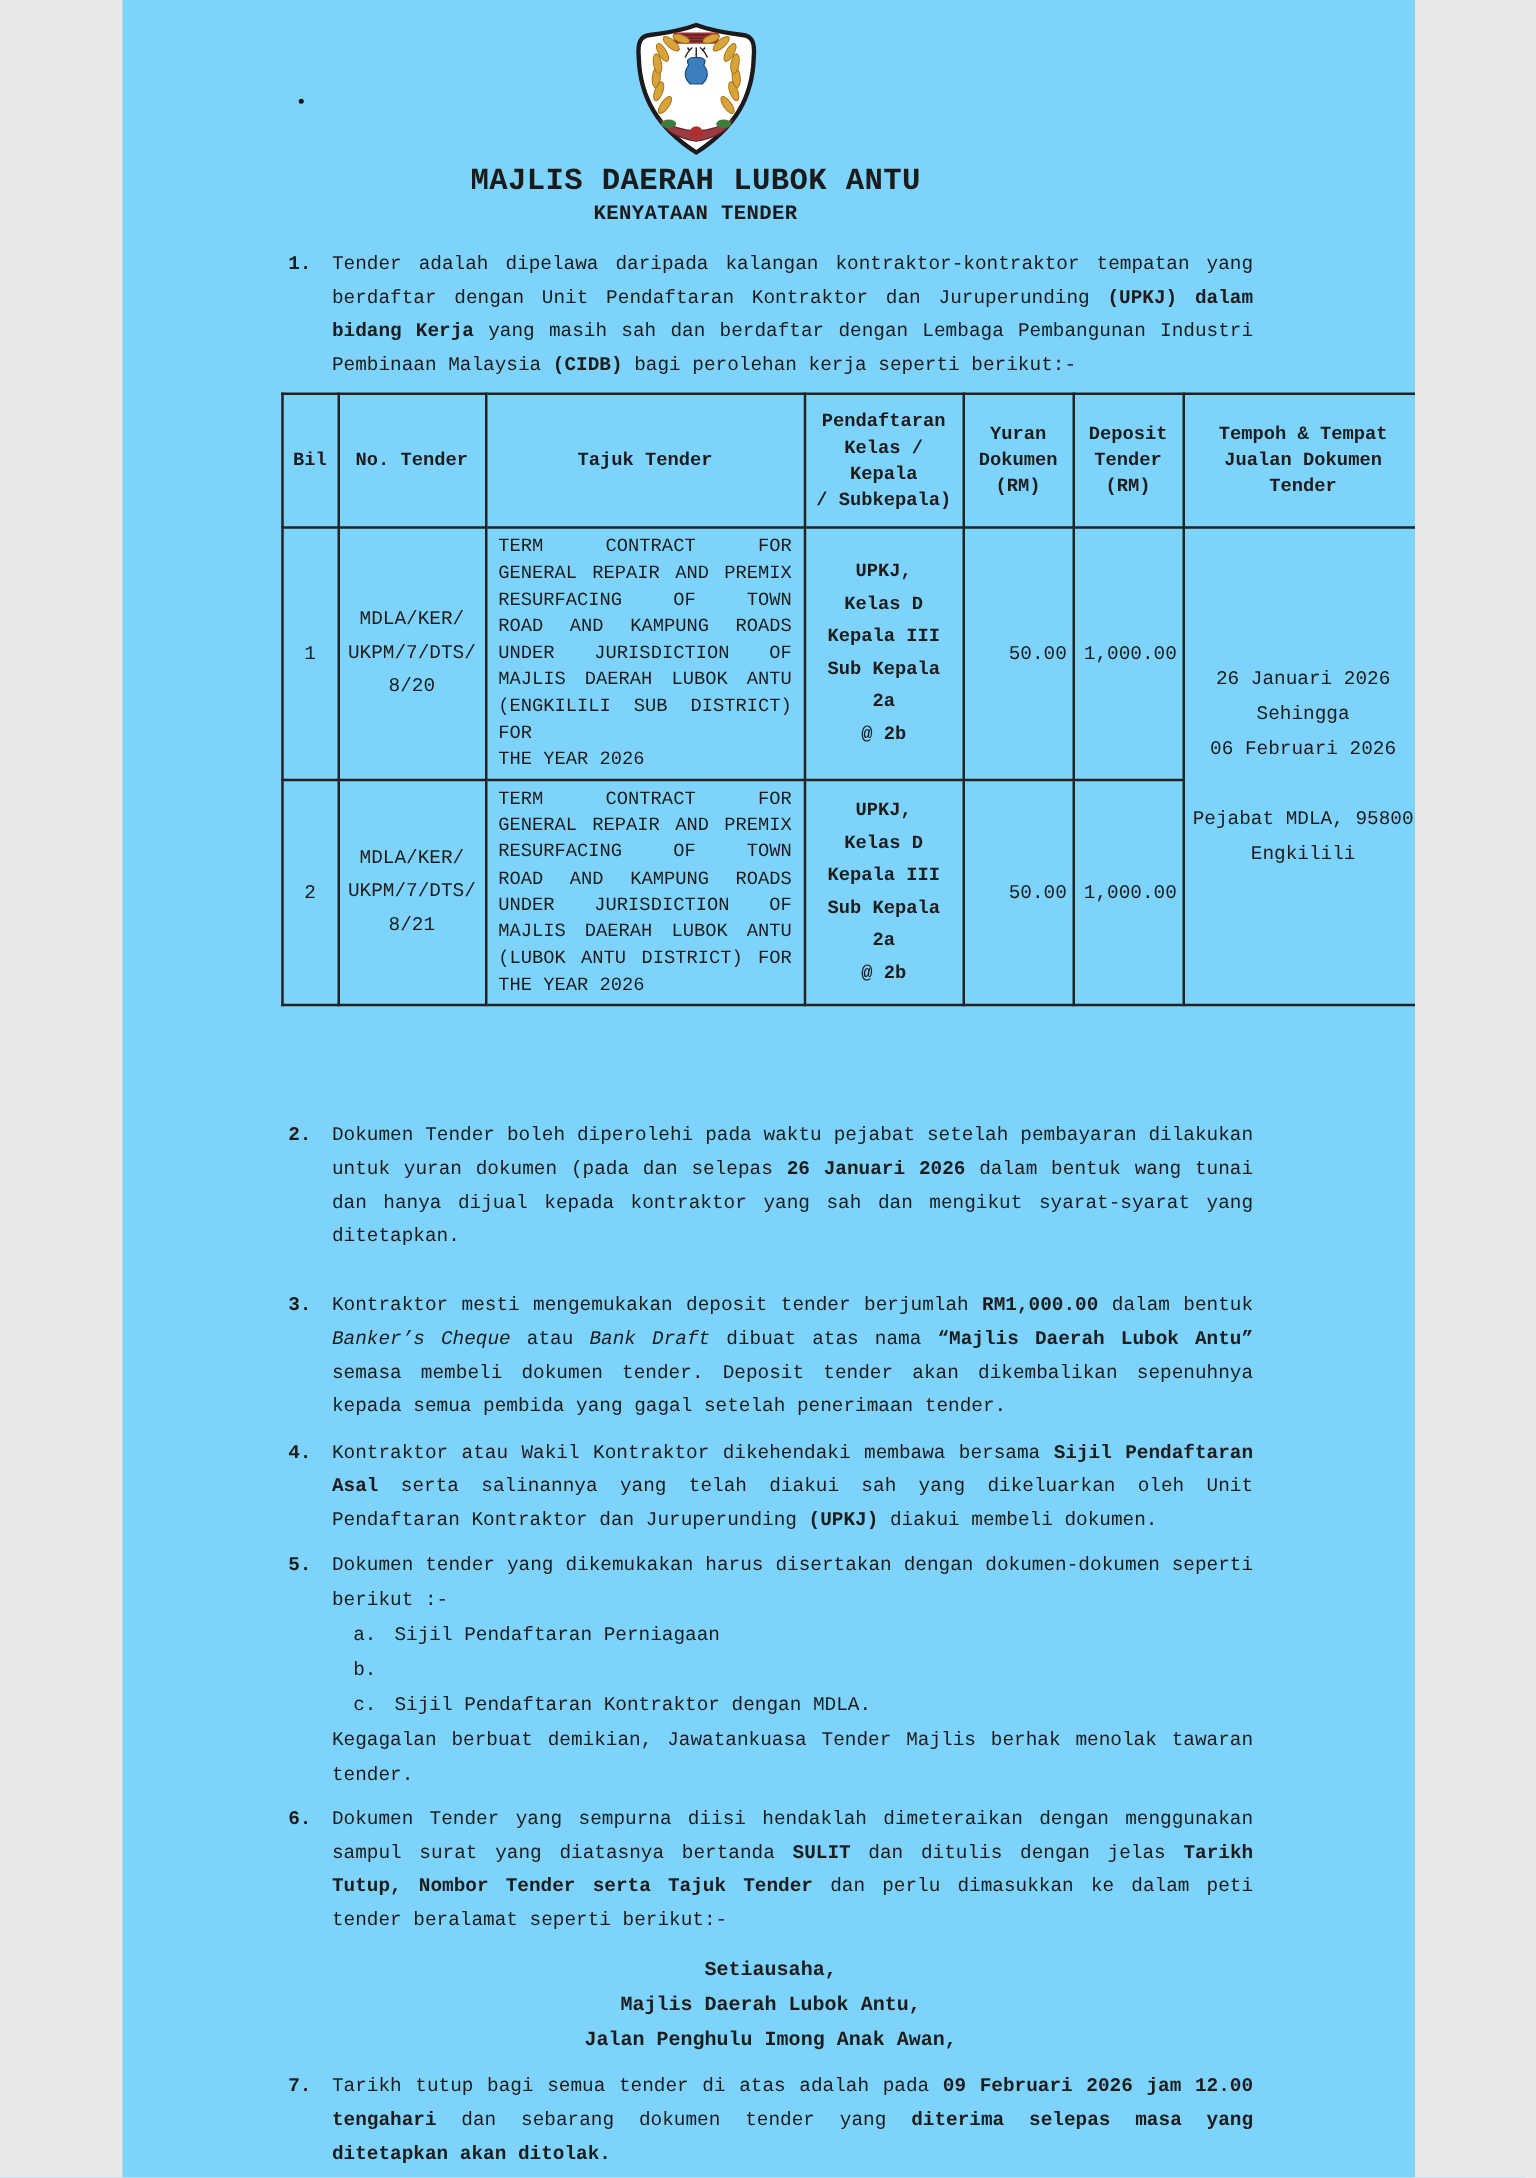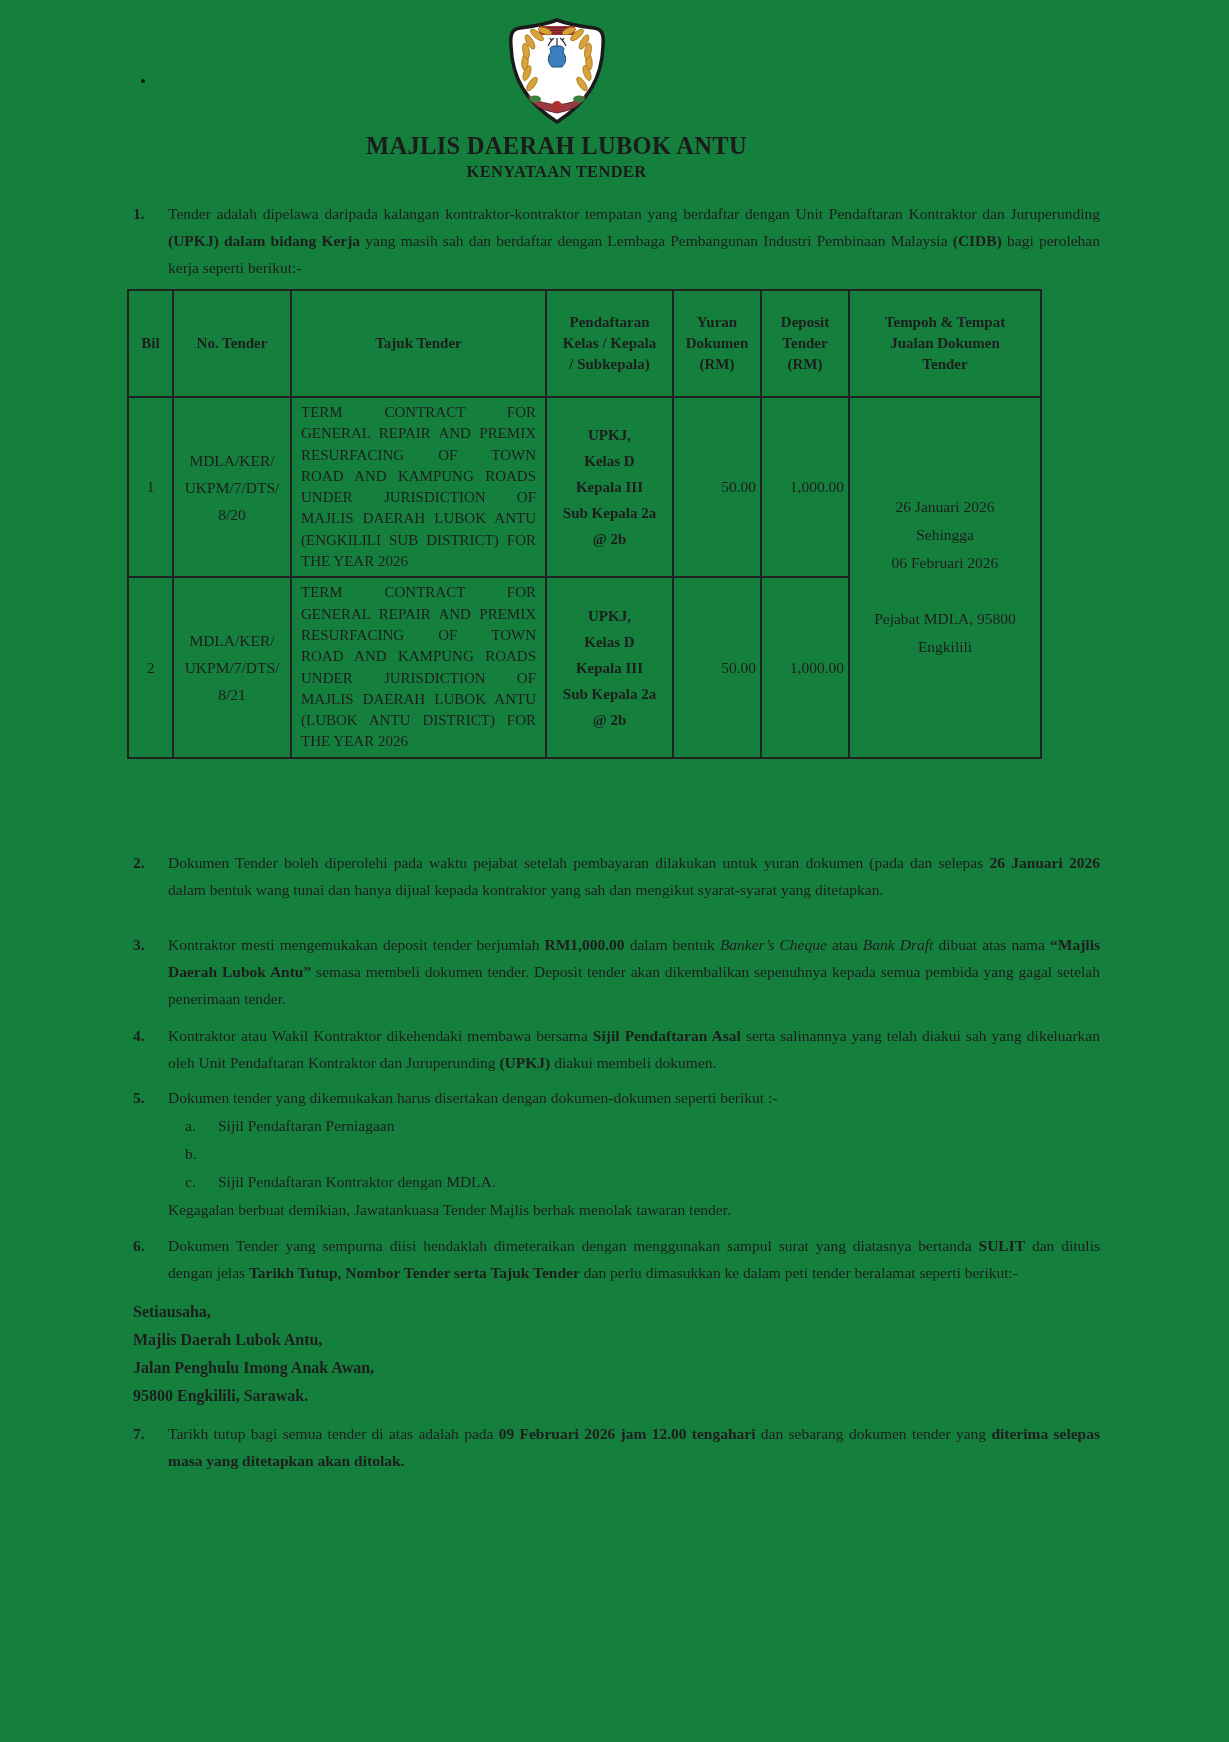--- a/index.html
+++ b/index.html
@@ -1,23 +1,23 @@
 <!DOCTYPE html>
 <html><head>
 <meta charset="utf-8">
 <style>
   html, body { margin: 0; padding: 0; background: #e8e8e8; }
   .page {
     position: relative;
-    width: 1229px;
+    width: 1034px;
     height: 1742px;
     margin: 0 auto;
-    background: #15803d;
+    background: #7dd3fc;
     overflow: hidden;
-    font-family: Liberation Serif, serif;
+    font-family: Liberation Mono, monospace;
     color: #1d1d1d;
   }
   .artifact-dot {
     position: absolute;
     left: 141px; top: 79px;
     width: 4px; height: 4px;
     border-radius: 50%;
     background: #151515;
   }
   .doc-header {
@@ -90,21 +90,21 @@
     text-align: center; font-weight: bold; font-size: 15px;
     line-height: 26px; white-space: pre-line; vertical-align: middle;
   }
   td.cell-money { text-align: right; font-size: 15.5px; vertical-align: middle; }
   td.cell-period {
     text-align: center; font-size: 15.5px; line-height: 28px;
     white-space: pre-line; vertical-align: middle;
   }
   .address-block {
     margin-top: 12px;
-    text-align: left;
+    text-align: center;
     font-weight: bold;
     font-size: 16px;
     line-height: 28px;
   }
 </style>
 </head>
 <body>
 
 <div class="page">
 
@@ -274,21 +274,20 @@
 
     <div class="para para-6">
       <span class="pnum">6.</span>
       <div class="ptext"><span>Dokumen Tender yang sempurna diisi hendaklah dimeteraikan dengan menggunakan sampul surat yang diatasnya bertanda </span><span class="b">SULIT</span><span> dan ditulis dengan jelas </span><span class="b">Tarikh Tutup, Nombor Tender serta Tajuk Tender</span><span> dan perlu dimasukkan ke dalam peti tender beralamat seperti berikut:-</span></div>
     </div>
 
     <div class="address-block">
       <div>Setiausaha,</div>
       <div>Majlis Daerah Lubok Antu,</div>
       <div>Jalan Penghulu Imong Anak Awan,</div>
-      <div>95800 Engkilili, Sarawak.</div>
     </div>
 
     <div class="para para-7">
       <span class="pnum">7.</span>
       <div class="ptext"><span>Tarikh tutup bagi semua tender di atas adalah pada </span><span class="b">09 Februari 2026  jam 12.00 tengahari</span><span>  dan sebarang dokumen tender yang </span><span class="b">diterima selepas masa yang ditetapkan akan ditolak.</span></div>
     </div>
 
   </div>
 </div>
 

